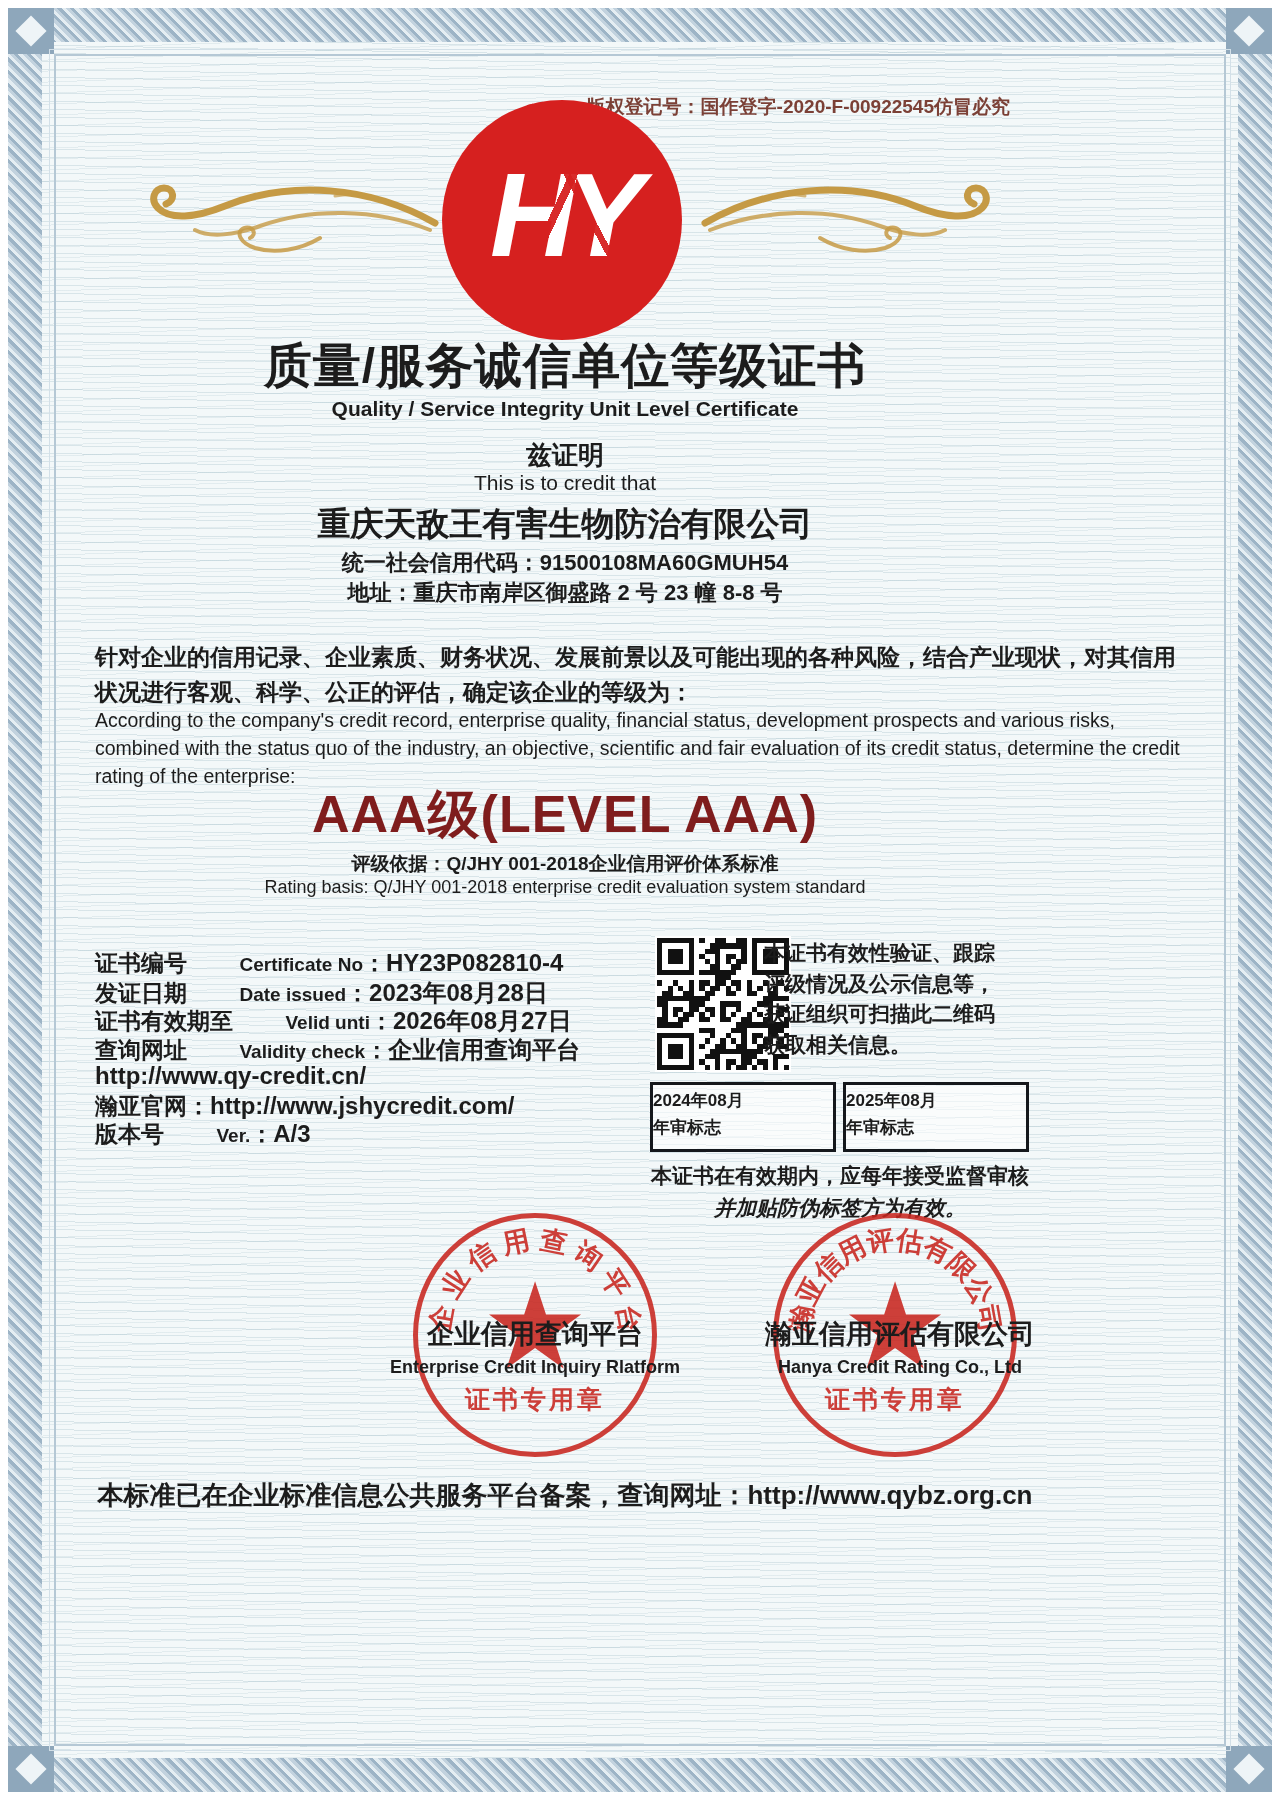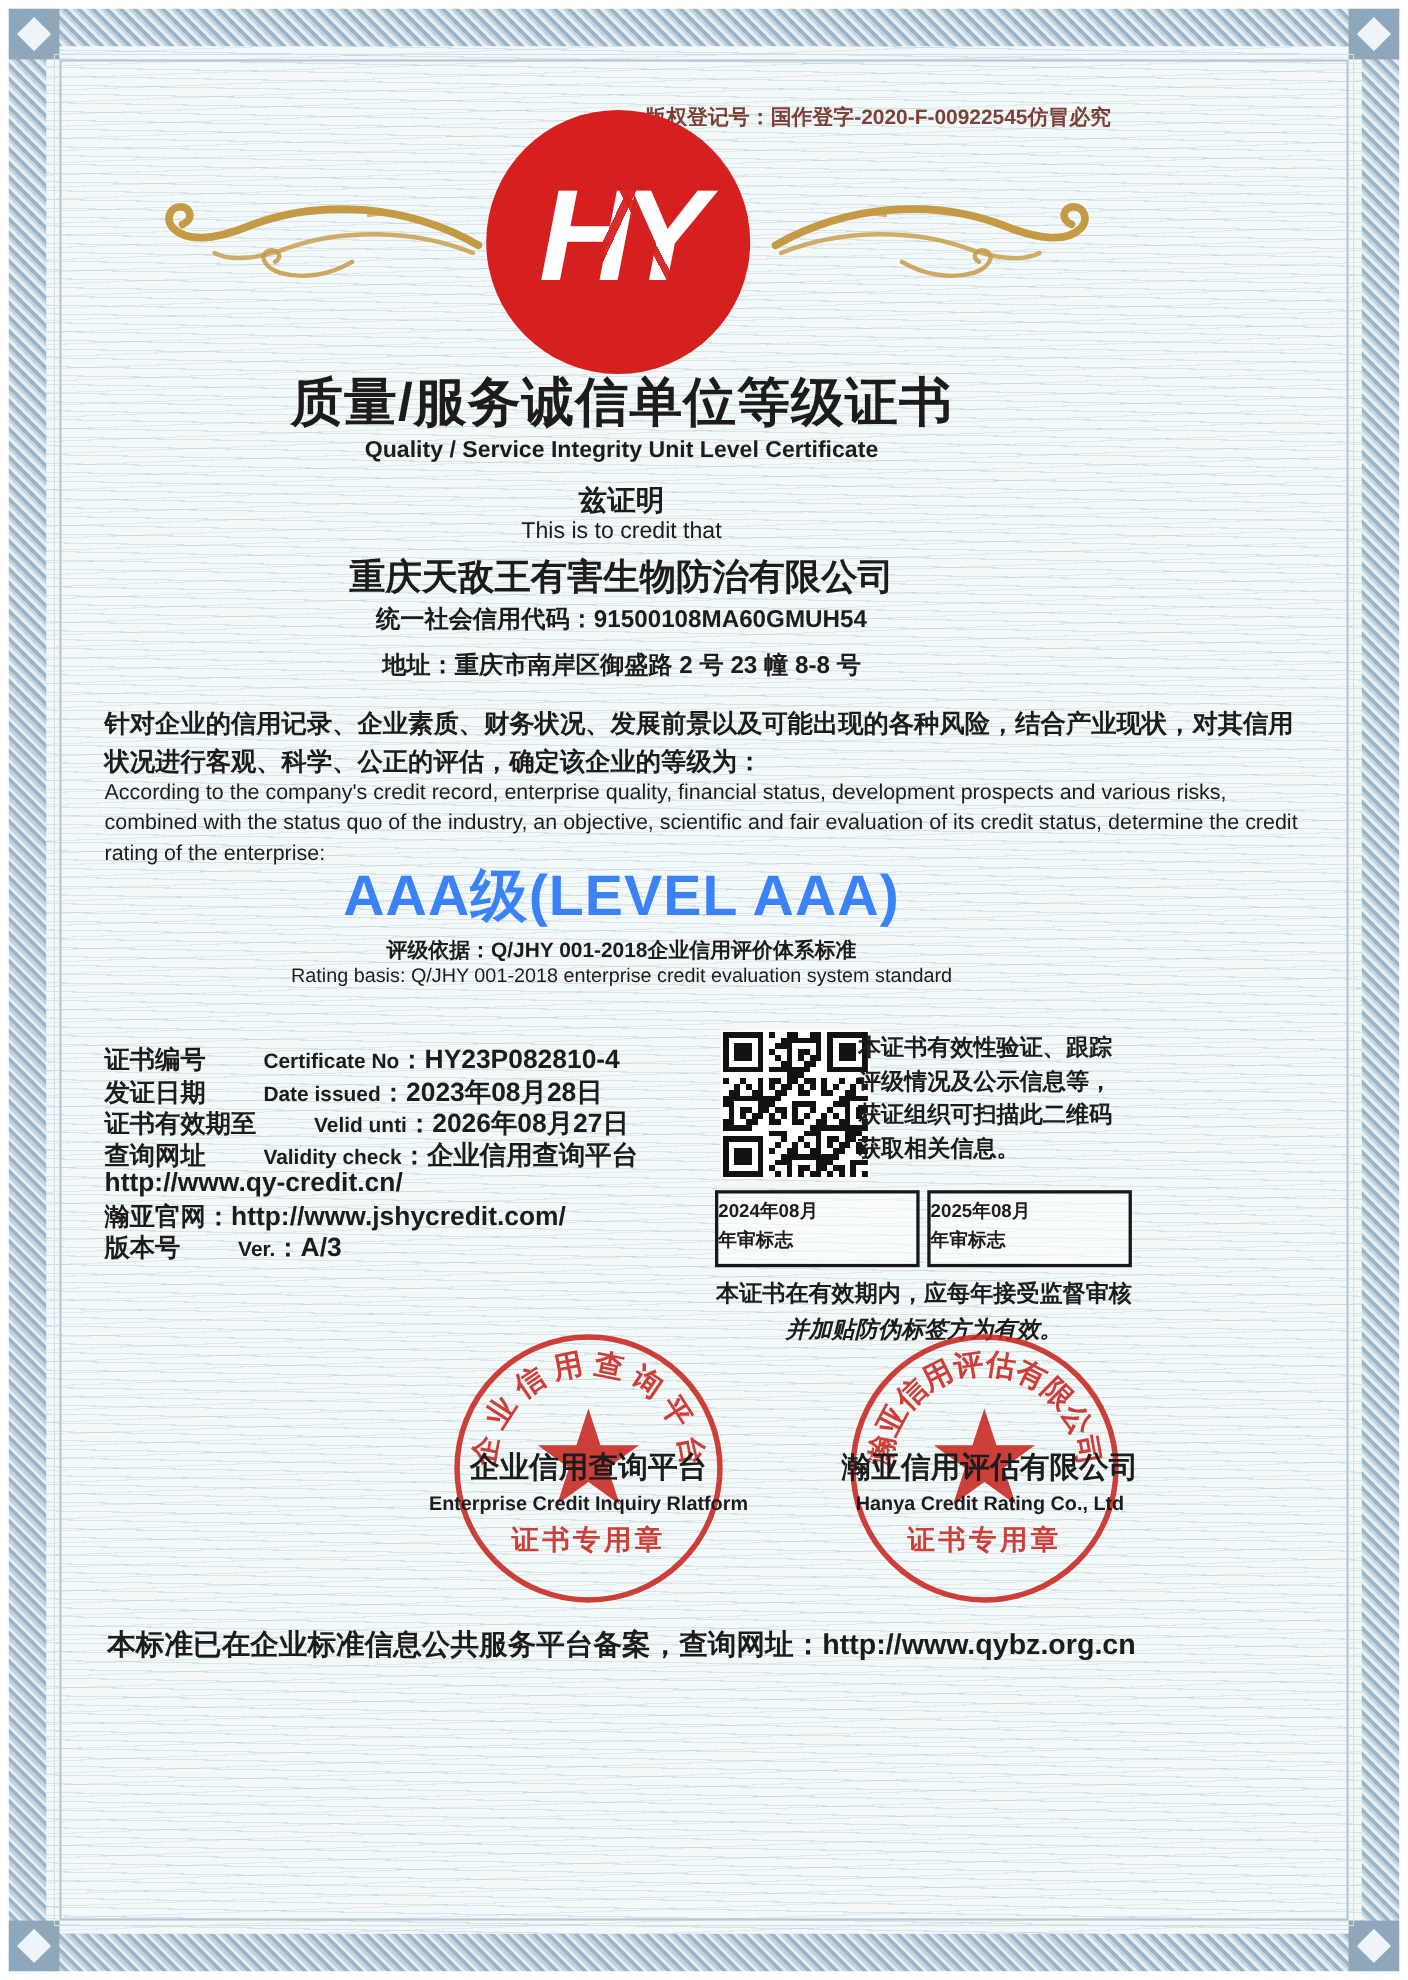--- a/index.html
+++ b/index.html
@@ -38,39 +38,39 @@
       linear-gradient(62deg, transparent 57%, rgba(214,32,31,.95) 57% 59%, transparent 59%);}
   .flourish{top:168px; width:300px; height:110px;}
   .flourish.left{left:140px;} .flourish.right{left:700px; transform:scaleX(-1);}
 
   .title-cn{top:334px; font-size:48px; font-weight:800; letter-spacing:1px;}
   .title-en{top:397px; font-size:21px; font-weight:600;}
   .certify-cn{top:438px; font-size:26px; font-weight:700;}
   .certify-en{top:471px; font-size:21px;}
   .company-name{top:502px; font-size:33px; font-weight:800;}
   .company-code{top:548px; font-size:22px; font-weight:700;}
-  .company-addr{top:578px; font-size:22px; font-weight:700;margin-top:12px;}
+  .company-addr{top:578px; font-size:22px; font-weight:700;}
 
   .para-cn{top:640px; left:95px; width:1090px; font-size:23px; line-height:35px; font-weight:600; text-align:left;}
   .para-en{top:706px; left:95px; width:1090px; font-size:19.5px; line-height:28px; text-align:left;}
 
-  .rating-level{top:780px; font-size:52px; font-weight:900; color:#3b82f6; letter-spacing:1px;}
+  .rating-level{top:780px; font-size:52px; font-weight:900; color:#7f1d1d; letter-spacing:1px;}
   .rating-basis-cn{top:851px; font-size:19px; font-weight:600;}
   .rating-basis-en{top:877px; font-size:18px;}
 
   .details{top:948px; left:95px; width:560px; text-align:left;}
   .detail-line{height:28.5px; white-space:nowrap;}
   .d-cn{font-size:23px; font-weight:700;}
   .d-en{font-size:19px; font-weight:600;margin-left:48px;}
   .d-colon{font-size:23px; font-weight:700;}
   .d-val{font-size:24px; font-weight:600;}
 
   .qr{top:936px; left:655px; width:136px; height:136px; background:#fff; padding:2px; box-sizing:border-box;}
   .qr svg{display:block; width:100%; height:100%; background:#fff;}
-  .qr-text{top:938px; left:780px; width:252px; text-align:left; font-size:21px; line-height:30.5px; font-weight:600;}
+  .qr-text{top:938px; left:764px; width:252px; text-align:left; font-size:21px; line-height:30.5px; font-weight:600;}
 
   .annual-box{top:1082px; width:180px; height:62px; border:3px solid #15181c; background:rgba(255,255,255,.55);
     font-size:17px; font-weight:600; line-height:27px; padding-top:2px; box-sizing:content-box;}
   .annual-box.b1{left:650px;} .annual-box.b2{left:843px;}
   .note1{top:1162px; left:610px; width:460px; text-align:center; font-size:21px; font-weight:700;}
   .note2{top:1194px; left:610px; width:460px; text-align:center; font-size:21px; font-weight:600;font-style:italic;}
 
   .stamp{width:260px; height:260px; top:1205px; opacity:.88; z-index:4;}
   .stamp.sl{left:405px;} .stamp.sr{left:765px;}
   .stamp-ring{position:absolute; inset:8px; border:5px solid #c8261f; border-radius:50%;}

